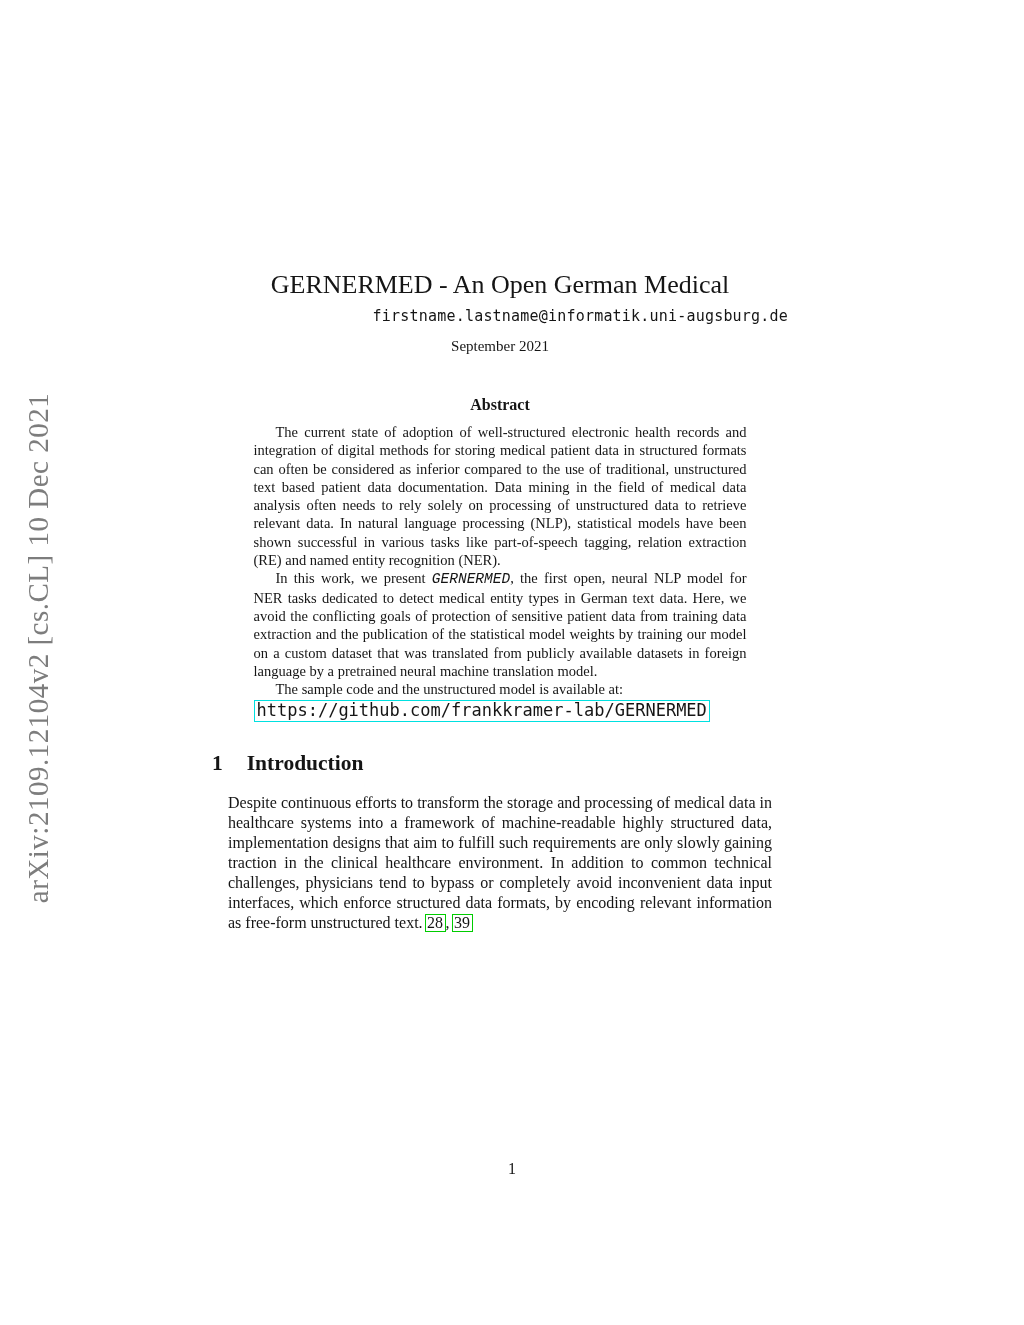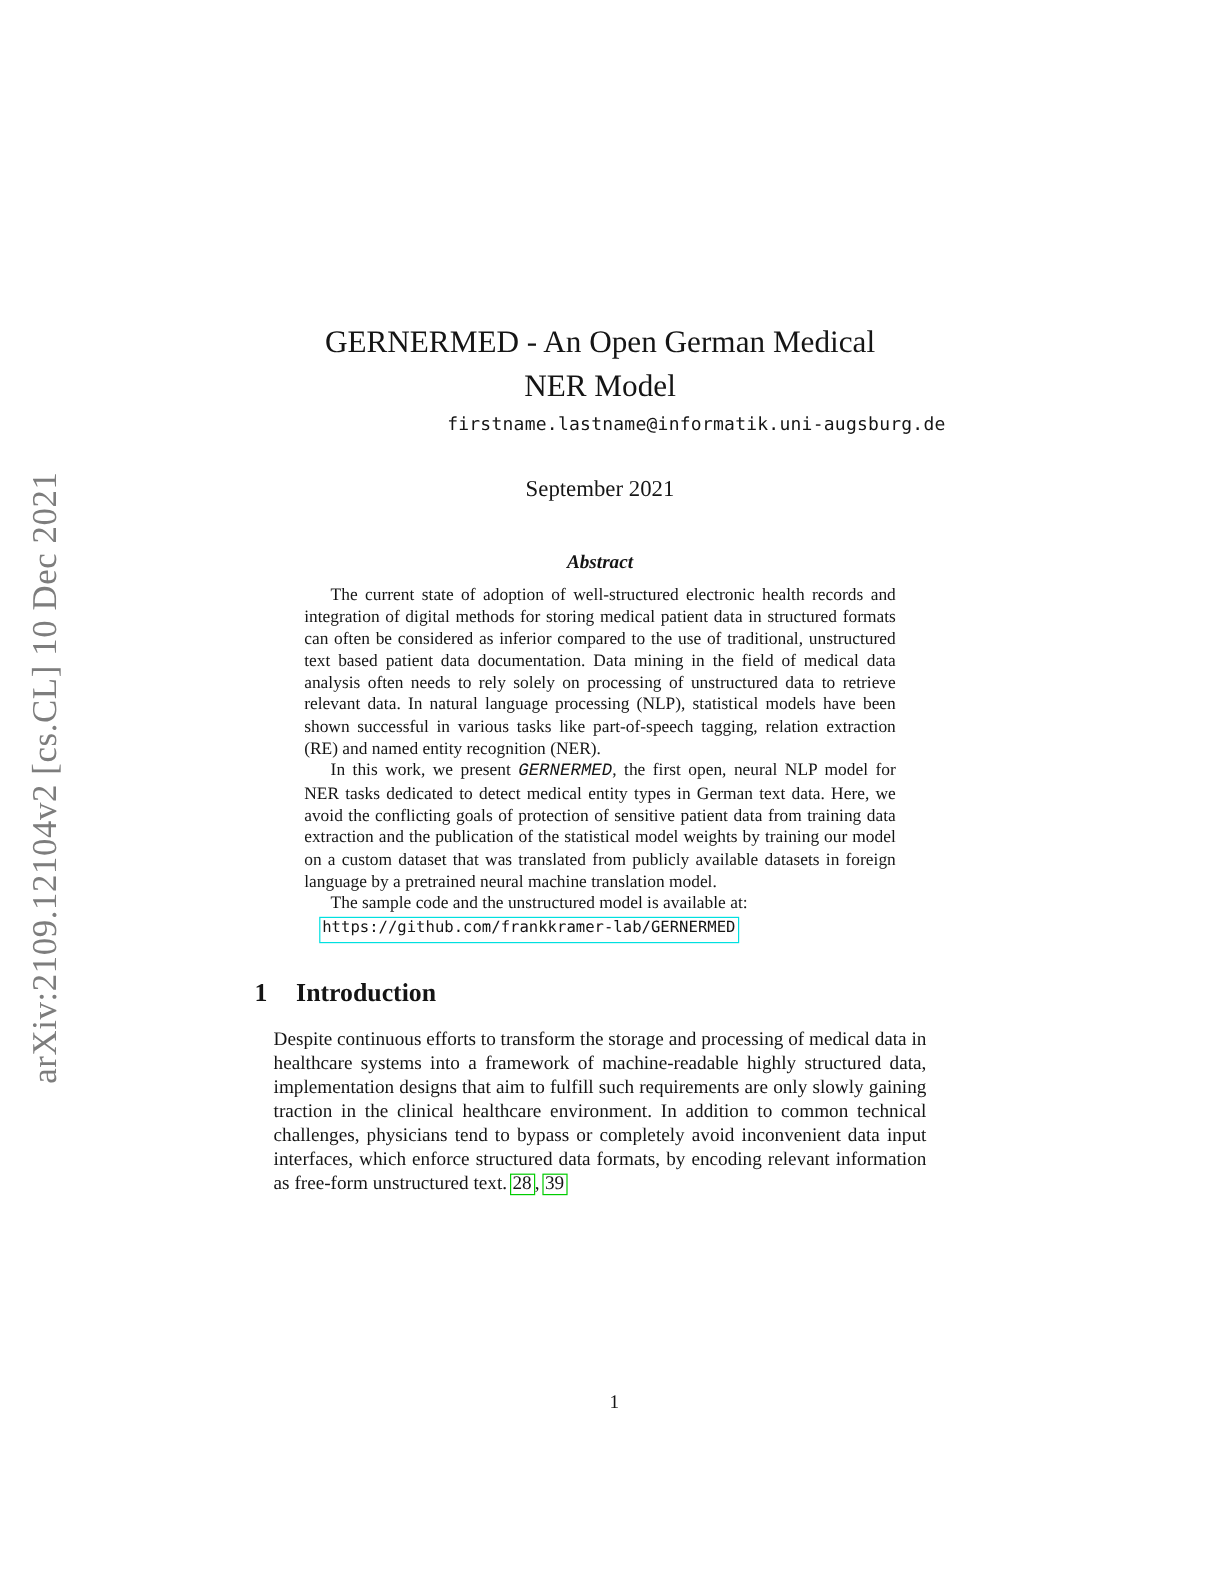--- a/index.html
+++ b/index.html
@@ -56,61 +56,59 @@
     font-size:17px;
   }
   .email-line{
     margin-top:4px;
     text-align:right;
     font-family:"DejaVu Sans Mono", monospace;
     font-size:15px;
     letter-spacing:0.2px;
   }
   .date-line{
-    margin-top:35px;
+    margin-top:13px;
     text-align:center;
-    font-size:19px;
+    font-size:15px;
   }
   .abstract{
     width:493px;
     margin:0 auto;
   }
   .abstract-heading{
     margin-top:41px;
     text-align:center;
     font-weight:bold;
     font-size:16px;
-    font-style:italic;
   }
   .abstract p{
     margin:0;
     font-size:14.5px;
     line-height:18.3px;
     text-align:justify;
     text-indent:22px;
   }
   .abstract .p-first{
     margin-top:9px;
   }
   .abstract .p-avail{
     text-align:left;
   }
   .model-name{ font-style:italic;font-family:Liberation Mono, monospace; }
   .code-link{
     display:inline-block;
     margin-top:2px;
     font-family:"DejaVu Sans Mono", monospace;
-    font-size:13px;
+    font-size:17px;
     font-style:normal;
     color:var(--ink);
     text-decoration:none;
     border:1.6px solid var(--link-border);
     padding:0px 2px 1px 2px;
     text-indent:0;
-    margin-left:12px;
   }
   .section-heading{
     margin-top:29px;
     font-size:21.5px;
     font-weight:bold;
     display:flex;
     gap:24px;
   }
   .body-par{
     margin:16px;
@@ -147,21 +145,20 @@
 <body>
 
 <div class="page">
 
   <div class="arxiv-sidebar">arXiv:2109.12104v2  [cs.CL]  10 Dec 2021</div>
 
   <div class="content">
 
     <div class="title-block">
       <div>GERNERMED - An Open German Medical</div>
-      <div>NER Model</div>
     </div>
 
 
     <div class="email-line">firstname.lastname@informatik.uni-augsburg.de</div>
 
     <div class="date-line">September 2021</div>
 
     <div class="abstract">
       <div class="abstract-heading">Abstract</div>
 

